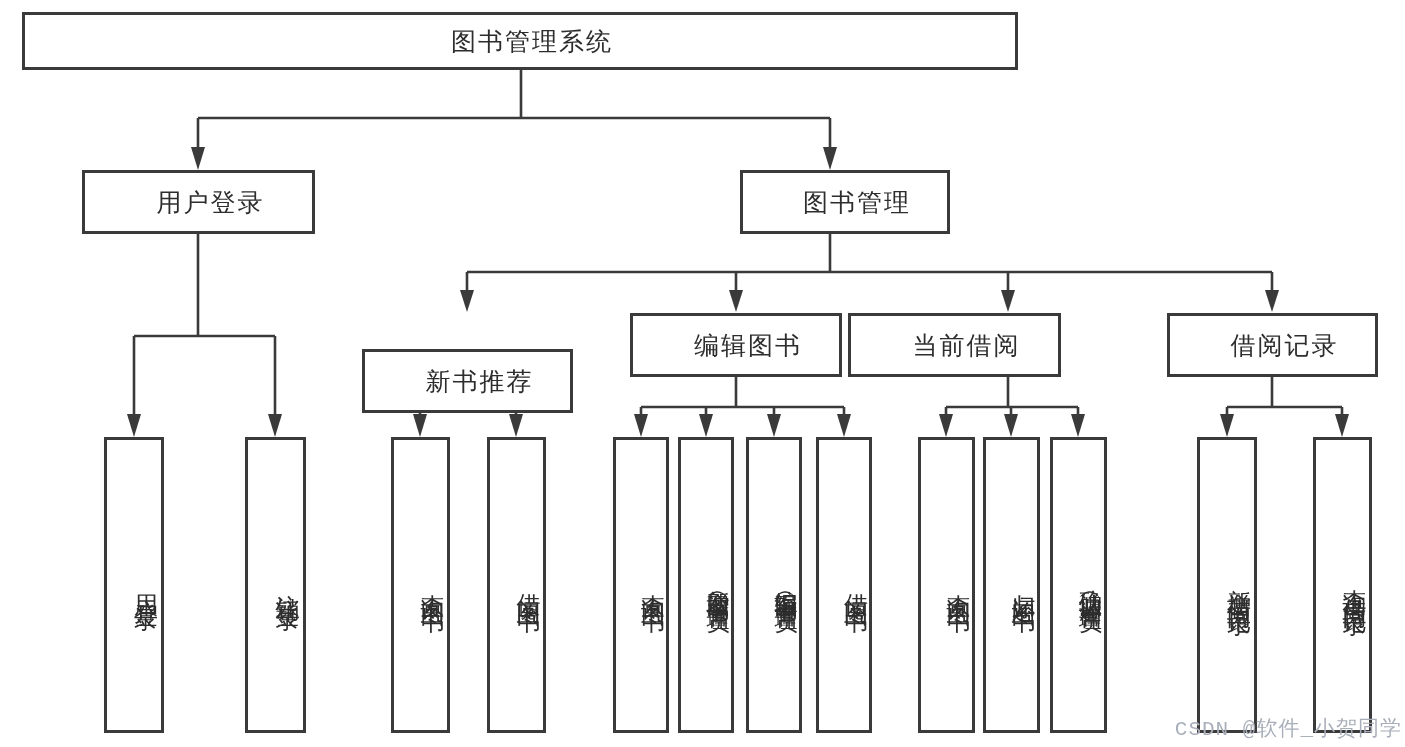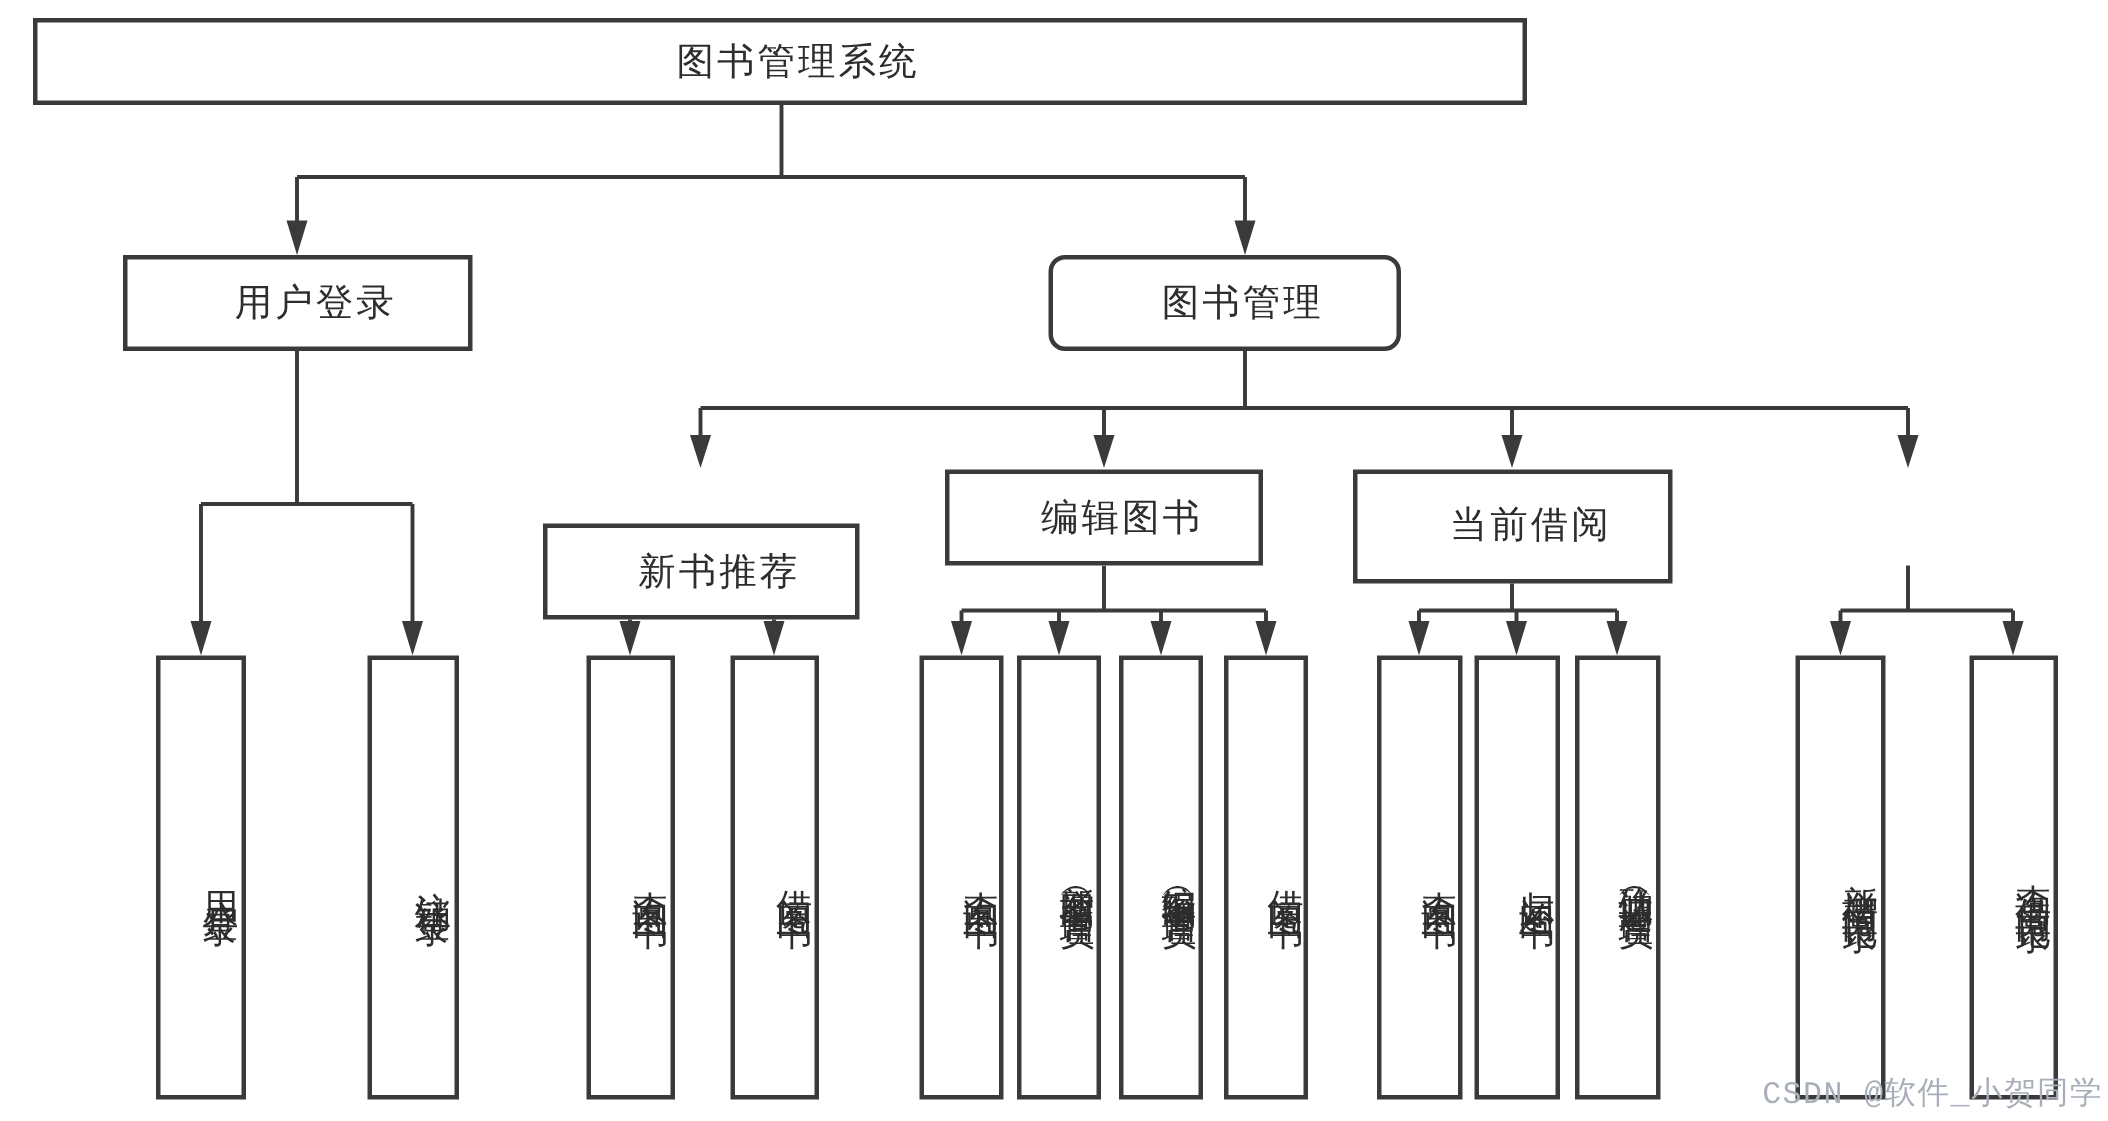--- a/index.html
+++ b/index.html
@@ -102,25 +102,26 @@
       <polygon points="1004,414 1018,414 1011,437"></polygon>
       <polygon points="1071,414 1085,414 1078,437"></polygon>
       <polygon points="1220,414 1234,414 1227,437"></polygon>
       <polygon points="1335,414 1349,414 1342,437"></polygon>
     </g>
   </svg>
 
   <div class="node hnode" style="left:22px; top:12px; width:996px; height:58px;">图书管理系统</div>
 
   <div class="node hnode" style="left:82px; top:170px; width:233px; height:64px;">用户登录</div>
-  <div class="node hnode" style="left:699px; top:170px; width:235px; height:64px;border-radius:11px;">图书管理</div>
+  <div class="node hnode" style="left:740px; top:170px; width:210px; height:64px;">图书管理</div>
 
   <div class="node hnode" style="left:362px; top:313px; width:211px; height:64px;margin-top:36px;">新书推荐</div>
   <div class="node hnode" style="left:630px; top:313px; width:212px; height:64px;">编辑图书</div>
-  <div class="node hnode" style="left:902px; top:313px; width:213px; height:76px;font-family:Liberation Mono, monospace;">当前借阅</div>
+  <div class="node hnode" style="left:848px; top:313px; width:213px; height:64px;">当前借阅</div>
+  <div class="node hnode" style="left:1167px; top:313px; width:211px; height:64px;">借阅记录</div>
 
   <div class="node vnode" style="left:104px; top:437px; width:60px; height:296px;">
     <span class="vtext">用户登录</span>
   </div>
   <div class="node vnode" style="left:245px; top:437px; width:61px; height:296px;">
     <span class="vtext">注销登录</span>
   </div>
 
   <div class="node vnode" style="left:391px; top:437px; width:59px; height:296px;">
     <span class="vtext">查询图书</span>

